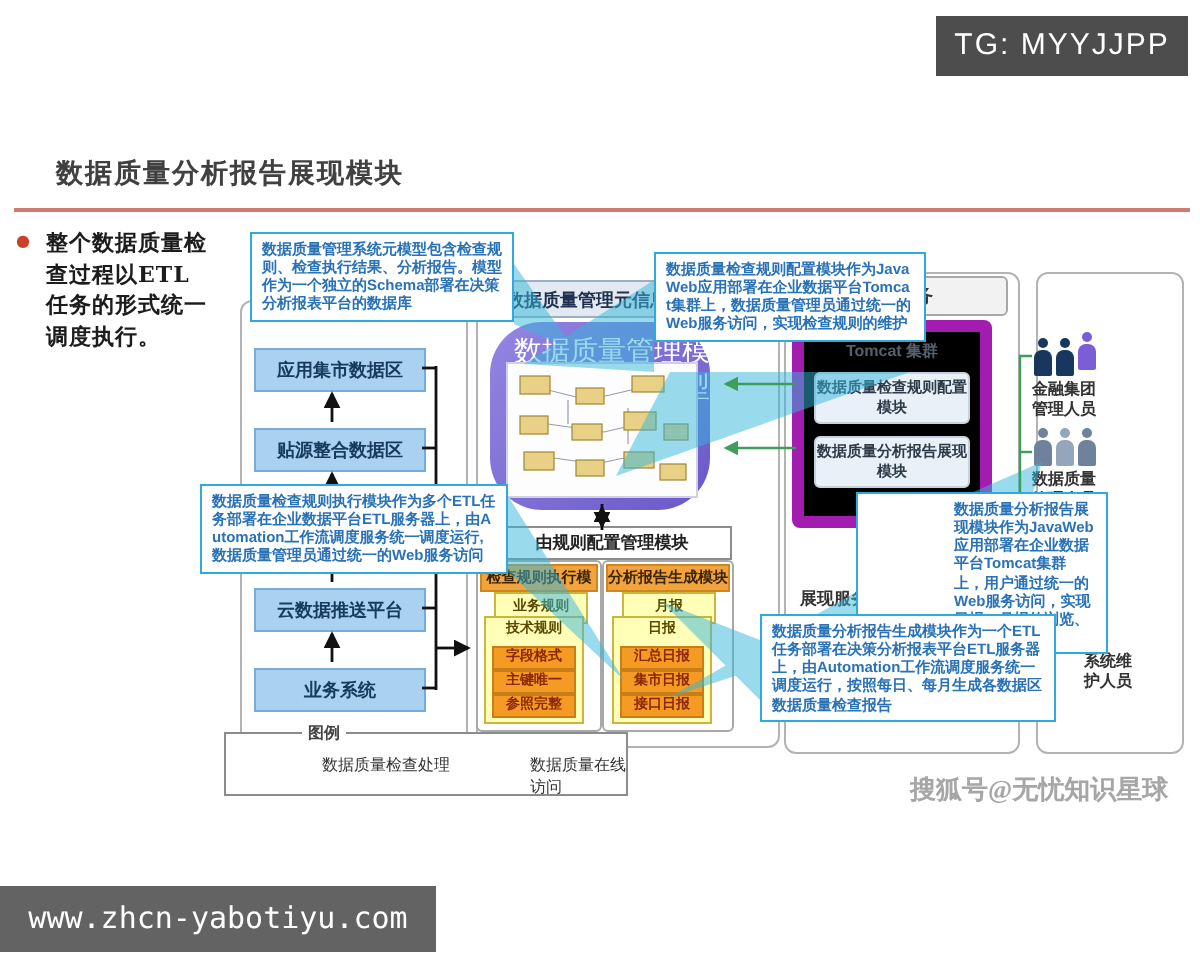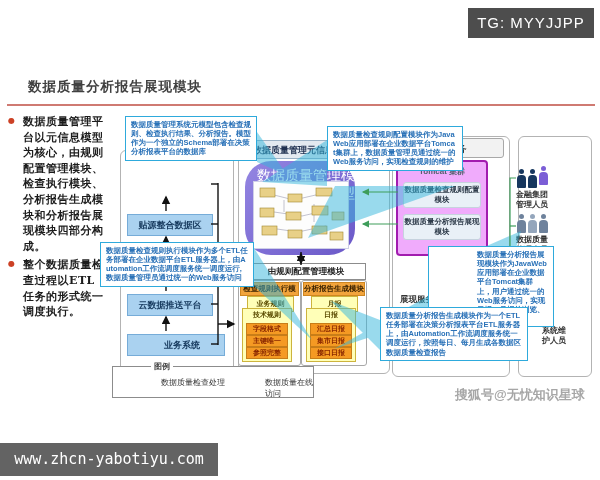--- a/index.html
+++ b/index.html
@@ -6,21 +6,21 @@
   #page{position:relative;width:600px;height:480px;background:#fff;overflow:hidden;
         font-family:"Liberation Sans","DejaVu Sans",sans-serif;}
   .abs{position:absolute;}
 
   
   .tg-badge{left:468px;top:8px;width:126px;height:30px;background:#4d4d4d;color:#fff;
             font-size:15px;line-height:30px;text-align:center;letter-spacing:1px;z-index:9;}
   .site-bar{left:0px;top:443px;width:218px;height:33px;background:#636363;color:#fff;
             font-size:15px;line-height:33px;text-align:center;z-index:9;
             font-family:"DejaVu Sans Mono",monospace;}
-  .watermark{left:455px;top:386px;width:140px;color:#a6a6a6;font-size:13px;font-weight:600;z-index:8;}
+  .watermark{left:455px;top:386px;width:140px;color:#a6a6a6;font-size:13px;font-weight:600;z-index:8;font-family:Liberation Serif, serif;}
 
   
   .page-title{left:28px;top:78px;font-size:13.5px;color:#404040;letter-spacing:1px;font-weight:600;}
   .title-rule{left:7px;top:104px;width:588px;height:2px;background:#cf7a72;}
 
   
   .side-list{left:8px;top:114px;width:100px;margin:0;padding:0;list-style:none;
              font-family:"DejaVu Serif","Liberation Serif",serif;}
   .side-list li{position:relative;padding-left:15px;width:82px;font-size:11px;font-weight:700;
                 color:#1c1c1c;line-height:1.42;letter-spacing:.5px;margin-bottom:3px;}
@@ -48,21 +48,21 @@
                   color:#222;font-size:8.5px;font-weight:700;text-align:center;line-height:15px;z-index:2;}
   .module-group{background:#fff;border:1px solid #a8a8a8;border-radius:3px;z-index:2;}
   .module-title{background:#f2a43c;border:1px solid #cf8620;color:#3c2300;font-size:7.5px;
                 font-weight:700;text-align:center;line-height:12px;height:12px;z-index:3;}
   .card{background:#ffffb8;border:1px solid #cdb43d;color:#5a4a00;font-size:7px;font-weight:700;
         text-align:center;z-index:3;}
   .card-row{background:#f59a23;border:1px solid #c87d18;color:#8a2800;font-size:7px;font-weight:700;
             text-align:center;line-height:10px;height:10px;z-index:4;}
 
   
-  .tomcat{left:396px;top:160px;width:88px;height:92px;background:#f0abfc;border:2px solid #a21caf;
+  .tomcat{left:396px;top:160px;width:88px;height:92px;background:#000000;border:6px solid #a21caf;
           border-radius:4px;z-index:2;}
   .tomcat-title{left:0;top:4px;width:88px;text-align:center;color:#55606c;font-size:8px;font-weight:700;}
   .tomcat-box{left:5px;width:76px;background:#e9f0f7;border:1px solid #c6d2de;border-radius:3px;
               color:#2e3b4a;font-size:7.5px;font-weight:700;text-align:center;padding:2px 0;}
   .display-service{left:400px;top:294px;color:#333;font-size:8.5px;font-weight:700;z-index:2;}
 
   
   .user-label{color:#333;font-size:8px;font-weight:700;text-align:center;z-index:2;line-height:1.25;}
   .person{position:relative;display:inline-block;width:9px;height:20px;margin:0 1px;vertical-align:bottom;}
   .person::before{content:"";position:absolute;top:0;left:2px;width:5px;height:5px;border-radius:50%;background:var(--c);}
@@ -86,35 +86,35 @@
 <div id="page">
 
   <div class="abs tg-badge">TG: MYYJJPP</div>
   <div class="abs site-bar">www.zhcn-yabotiyu.com</div>
   <div class="abs watermark">搜狐号@无忧知识星球</div>
 
   <div class="abs page-title">数据质量分析报告展现模块</div>
   <div class="abs title-rule"></div>
 
   <ul class="abs side-list">
-    <li>数据质量管理平台以元信息模型为核心，由规则配置管理模块、检查执行模块、分析报告生成模块和分析报告展现模块四部分构成。</li>
     <li>整个数据质量检查过程以ETL任务的形式统一调度执行。</li>
   </ul>
 
   <div class="abs container" style="left:120px;top:150px;width:112px;height:222px;"></div>
   <div class="abs container" style="left:238px;top:150px;width:150px;height:222px;"></div>
   <div class="abs container" style="left:392px;top:136px;width:116px;height:239px;"></div>
   <div class="abs container" style="left:518px;top:136px;width:72px;height:239px;"></div>
 
   <div class="abs meta-header" style="left:246px;top:140px;width:150px;height:19px;">数据质量管理元信息模型</div>
   <div class="abs col-header" style="left:396px;top:138px;width:108px;height:20px;line-height:20px;padding-left:14px;box-sizing:border-box;">服务</div>
 
+  <div class="abs zone-box" style="top:174px;">应用集市数据区</div>
   <div class="abs zone-box" style="top:214px;">贴源整合数据区</div>
   <div class="abs zone-box" style="top:294px;">云数据推送平台</div>
-  <div class="abs zone-box" style="top:334px;padding-left:12px;">业务系统</div>
+  <div class="abs zone-box" style="top:334px;">业务系统</div>
 
   <div class="abs model-blob">
     <div class="abs model-title">数据质量管理模型</div>
     <div class="abs model-panel">
       <svg width="94" height="66">
         <g stroke="#9a9ab0" stroke-width="0.6">
           <line x1="16" y1="12" x2="40" y2="18"></line>
             <line x1="40" y1="18" x2="66" y2="12"></line>
           <line x1="20" y1="30" x2="48" y2="34"></line>
             <line x1="48" y1="34" x2="74" y2="28"></line>

